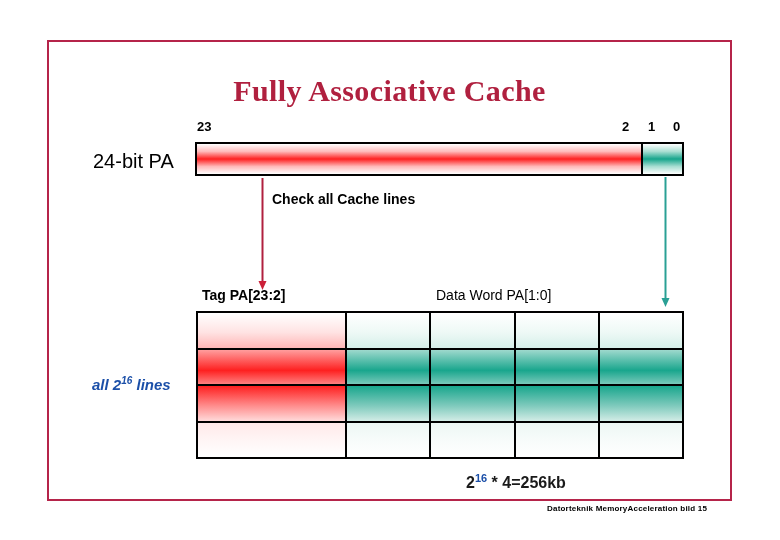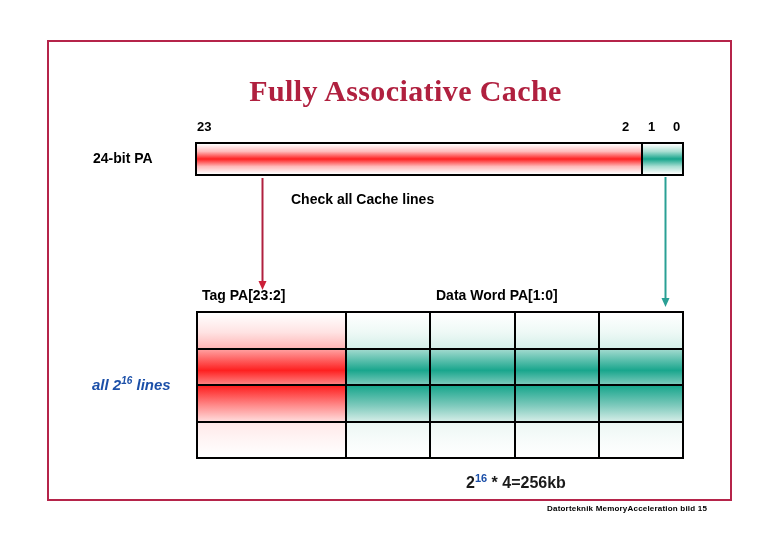--- a/index.html
+++ b/index.html
@@ -26,42 +26,41 @@
     position:absolute;
     left:47px; top:74px;
     width:685px;
     text-align:center;
     font-family:"Liberation Serif", serif;
     font-weight:bold;
     font-size:30px;
     color:#b0203f;
     letter-spacing:0.4px;
     white-space:nowrap;
-    padding-left:16px;
   }
 
   
   .bit-label{
     position:absolute;
     font-size:13px;
     font-weight:bold;
     color:#000;
     line-height:14px;
   }
   #bit-23{ left:197px; top:120px; }
   #bit-2 { left:622px; top:120px; }
   #bit-1 { left:648px; top:120px; }
   #bit-0 { left:673px; top:120px; }
 
   
   #pa-label{
     position:absolute;
     left:93px; top:150px;
-    font-size:14px;
-    font-weight:bold;
+    font-size:20px;
+    font-weight:normal;
     color:#000;
     white-space:nowrap;
   }
 
   
   #address-bar{
     position:absolute;
     left:195px; top:142px;
     width:489px; height:34px;
     box-sizing:border-box;
@@ -82,21 +81,20 @@
 
   
   #annotation{
     position:absolute;
     left:272px; top:190px;
     font-size:14px;
     font-weight:bold;
     color:#000;
     line-height:19px;
     white-space:nowrap;
-    margin-left:19px;
   }
   #annotation .hl{ color:#e00a2b; }
 
   
   #red-arrow{
     position:absolute;
     left:258px; top:178px;
     width:9px; height:112px;
   }
   
@@ -109,21 +107,21 @@
   
   #tag-heading{
     position:absolute;
     left:202px; top:287px;
     font-size:14px; font-weight:bold; color:#000;
     white-space:nowrap;
   }
   #data-heading{
     position:absolute;
     left:436px; top:287px;
-    font-size:14px; font-weight:bold; color:#000;
+    font-size:14px; font-weight:normal; color:#000;
     white-space:nowrap;
   }
 
   
   #cache-table{
     position:absolute;
     left:196px; top:311px;
     width:488px; height:148px;
     box-sizing:border-box;
     border:2px solid #000;

